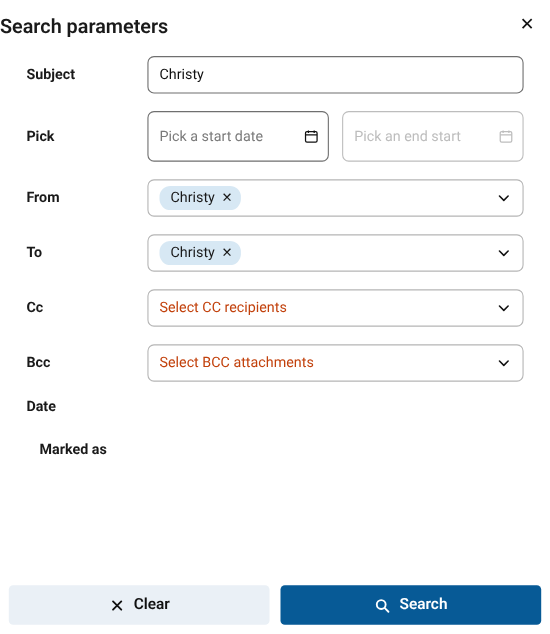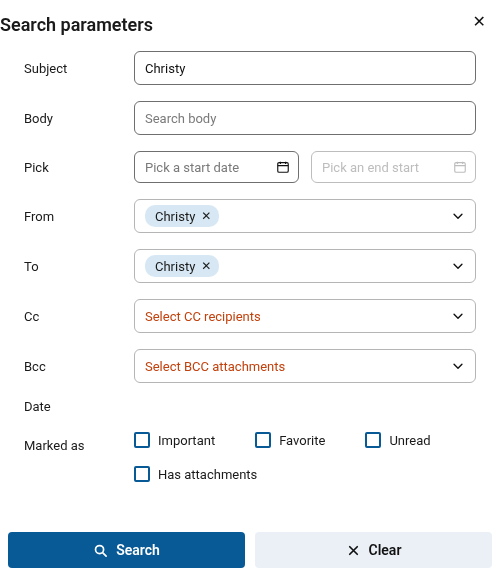--- a/index.html
+++ b/index.html
@@ -26,24 +26,24 @@
   }
   .form {
     padding: 0 24px 0 24px;
   }
   .row {
     display: flex;
     align-items: center;
     margin-bottom: 16px;
   }
   .row-top { align-items: flex-start; }
-  .row-top .label { padding-top: 8px; }
+  .row-top .label { padding-top: 8px; margin-left: 12px; }
   .label {
     width: 110px;
-    font-weight: 400;
+    font-weight: 700;
     font-size: 13px;
     flex-shrink: 0;
   }
   .fieldcol {
     flex: 1;
     min-width: 0;
   }
   .tbox {
     width: 100%;
     height: 34px;
@@ -54,21 +54,21 @@
     font-family: inherit;
     outline: none;
     background:#fff;
     color:#111;
   }
   .tbox::placeholder { color: #7a7a7a; }
   .twocol { display:flex; gap:12px; }
   .twocol > * { flex:1; }
 
   .datebox {
-    height: 32px;
+    height: 46px;
     border: 1.3px solid #6f6f6f;
     border-radius: 6px;
     padding: 0 8px 0 10px;
     display:flex; align-items:center; justify-content:space-between;
     font-size:13px;
     cursor:text;
     background:#fff;
   }
   .datebox.disabled { border-color:#bdbdbd; }
   .datebox .ph { color:#7a7a7a; }
@@ -142,26 +142,20 @@
 
 <div class="form">
 
   <div class="row">
     <div class="label">Subject</div>
     <div class="fieldcol">
       <input class="tbox" type="text" value="Christy" style="">
     </div>
   </div>
 
-  <div class="row">
-    <div class="label">Body</div>
-    <div class="fieldcol">
-      <input class="tbox" type="text" placeholder="Search body" style="">
-    </div>
-  </div>
 
   <div class="row">
     <div class="label">Pick</div>
     <div class="fieldcol twocol">
       <div class="datebox">
         <span class="ph">Pick a start date</span>
         <svg class="cal" viewBox="0 0 16 16" fill="none">
             <rect x="2" y="3" width="12" height="11" rx="1.5" stroke="#111" stroke-width="1.3"></rect>
             <path d="M2 6.5h12M5 2v2.5M11 2v2.5" stroke="#111" stroke-width="1.3"></path>
           </svg>
@@ -233,51 +227,31 @@
       </div>
     </div>
   </div>
 
   <div class="row">
     <div class="label">Date</div>
   </div>
 
   <div class="row row-top">
     <div class="label">Marked as</div>
-    <div class="fieldcol">
-      <div class="checks">
-        <label class="check">
-          <span class="checkbox"></span>
-          <span>Important</span>
-        </label>
-        <label class="check">
-          <span class="checkbox"></span>
-          <span>Favorite</span>
-        </label>
-        <label class="check">
-          <span class="checkbox"></span>
-          <span>Unread</span>
-        </label>
-        <label class="check">
-          <span class="checkbox"></span>
-          <span>Has attachments</span>
-        </label>
-      </div>
-    </div>
   </div>
 
 </div>
 
 <div class="footer">
+  <button class="btn btn-clear">
+    <svg viewBox="0 0 16 16" fill="none">
+        <path d="M4 4l8 8M12 4l-8 8" stroke="#111" stroke-width="1.8" stroke-linecap="round"></path>
+      </svg>
+    <span>Clear</span>
+  </button>
   <button class="btn btn-search">
     <svg viewBox="0 0 16 16" fill="none">
         <circle cx="7" cy="7" r="4.3" stroke="#fff" stroke-width="1.8"></circle>
         <path d="M10.5 10.5L14 14" stroke="#fff" stroke-width="1.8" stroke-linecap="round"></path>
       </svg>
     <span>Search</span>
   </button>
-  <button class="btn btn-clear">
-    <svg viewBox="0 0 16 16" fill="none">
-        <path d="M4 4l8 8M12 4l-8 8" stroke="#111" stroke-width="1.8" stroke-linecap="round"></path>
-      </svg>
-    <span>Clear</span>
-  </button>
 </div>
 
 </body></html>

